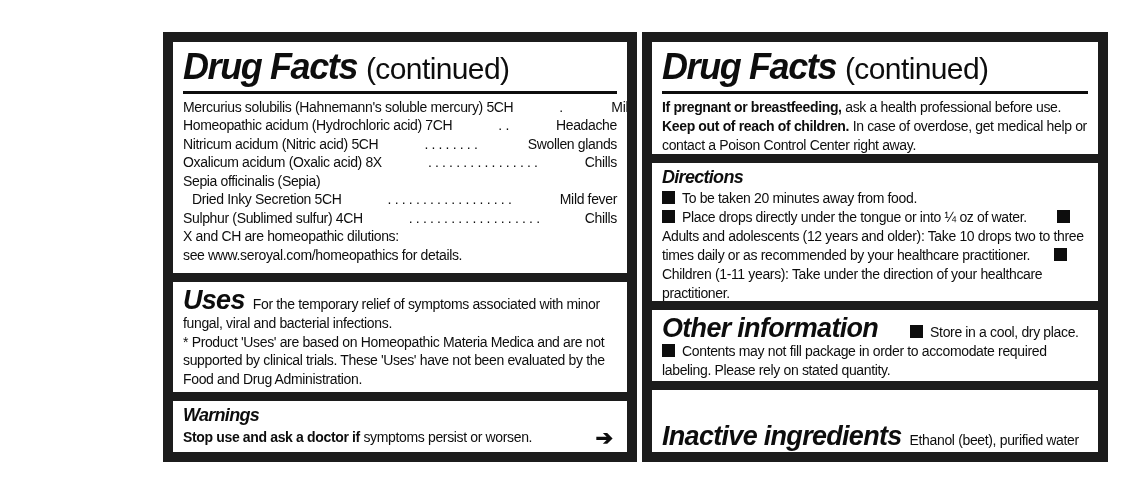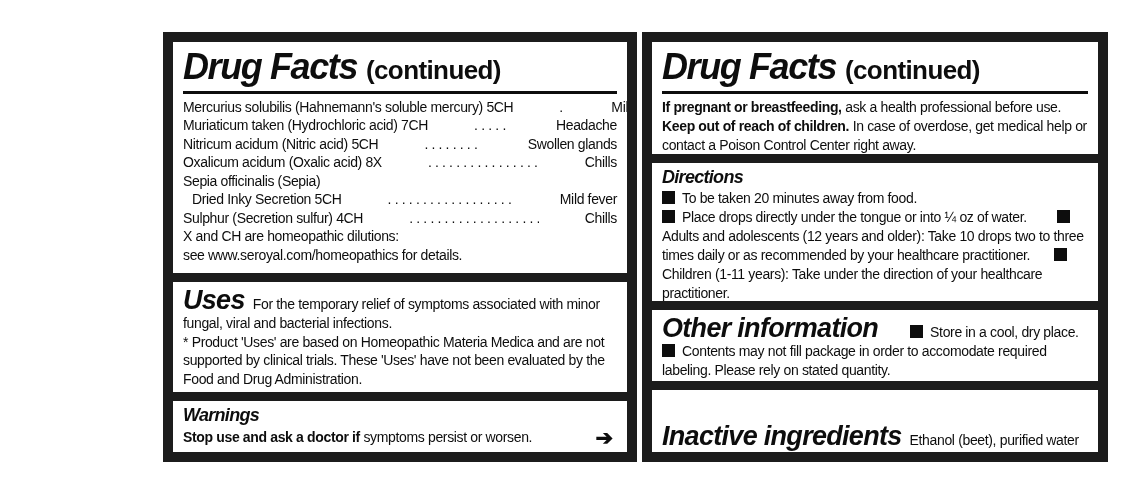--- a/index.html
+++ b/index.html
@@ -11,21 +11,21 @@
     position:absolute; top:32px; height:430px; background:#1c1c1c;
     display:flex; flex-direction:column; gap:9px; padding:10px; box-sizing:border-box;
   }
   .panel-left  { left:163px; width:474px; }
   .panel-right { left:642px; width:466px; }
   .box { background:#ffffff; padding:4px 10px; box-sizing:border-box; overflow:hidden; }
   .grow { flex:1 1 auto; }
 
   .df-title { margin:2px 0 0; line-height:1.05; white-space:nowrap; }
   .df-title .main { font-size:36px; font-weight:bold; font-style:italic; letter-spacing:-1.4px; }
-  .df-title .cont { font-size:26px; font-weight:bold; font-style:normal; letter-spacing:-0.6px; }
+  .df-title .cont { font-size:30px; font-weight:normal; font-style:normal; letter-spacing:-0.6px; }
   .rule { height:3px; background:#0d0d0d; margin:5px 0 4px; }
 
   .body-txt { font-size:14px; line-height:18.5px; letter-spacing:-0.35px; }
   .rbody    { font-size:14px; line-height:19px;   letter-spacing:-0.35px; }
   p { margin:0; }
 
   .row { display:flex; align-items:baseline;gap:44px; }
   .ing-name { white-space:nowrap; }
   .indent { padding-left:9px; }
   .leader { flex:1 1 auto; overflow:hidden; white-space:nowrap; min-width:6px; margin:0 2px; }
@@ -63,21 +63,21 @@
         <span class="cont">(continued)</span>
       </h1>
       <div class="rule"></div>
       <div class="body-txt">
         <div class="row">
           <span class="ing-name">Mercurius solubilis (Hahnemann's soluble mercury) 5CH</span>
           <span class="leader"></span>
           <span class="purpose">Mild fever</span>
         </div>
         <div class="row">
-          <span class="ing-name">Muriaticum taken (Hydrochloric acid) 7CH</span>
+          <span class="ing-name">Homeopathic acidum (Hydrochloric acid) 7CH</span>
           <span class="leader"></span>
           <span class="purpose">Headache</span>
         </div>
         <div class="row">
           <span class="ing-name">Nitricum acidum (Nitric acid) 5CH</span>
           <span class="leader"></span>
           <span class="purpose">Swollen glands</span>
         </div>
         <div class="row">
           <span class="ing-name">Oxalicum acidum (Oxalic acid) 8X</span>
@@ -86,21 +86,21 @@
         </div>
         <div class="row">
           <span class="ing-name">Sepia officinalis (Sepia)</span>
         </div>
         <div class="row indent">
           <span class="ing-name">Dried Inky Secretion 5CH</span>
           <span class="leader"></span>
           <span class="purpose">Mild fever</span>
         </div>
         <div class="row">
-          <span class="ing-name">Sulphur (Secretion sulfur) 4CH</span>
+          <span class="ing-name">Sulphur (Sublimed sulfur) 4CH</span>
           <span class="leader"></span>
           <span class="purpose">Chills</span>
         </div>
         <p>X and CH are homeopathic dilutions:</p>
         <p>see www.seroyal.com/homeopathics for details.</p>
       </div>
     </div>
 
     <div class="box">
       <p class="body-txt">

